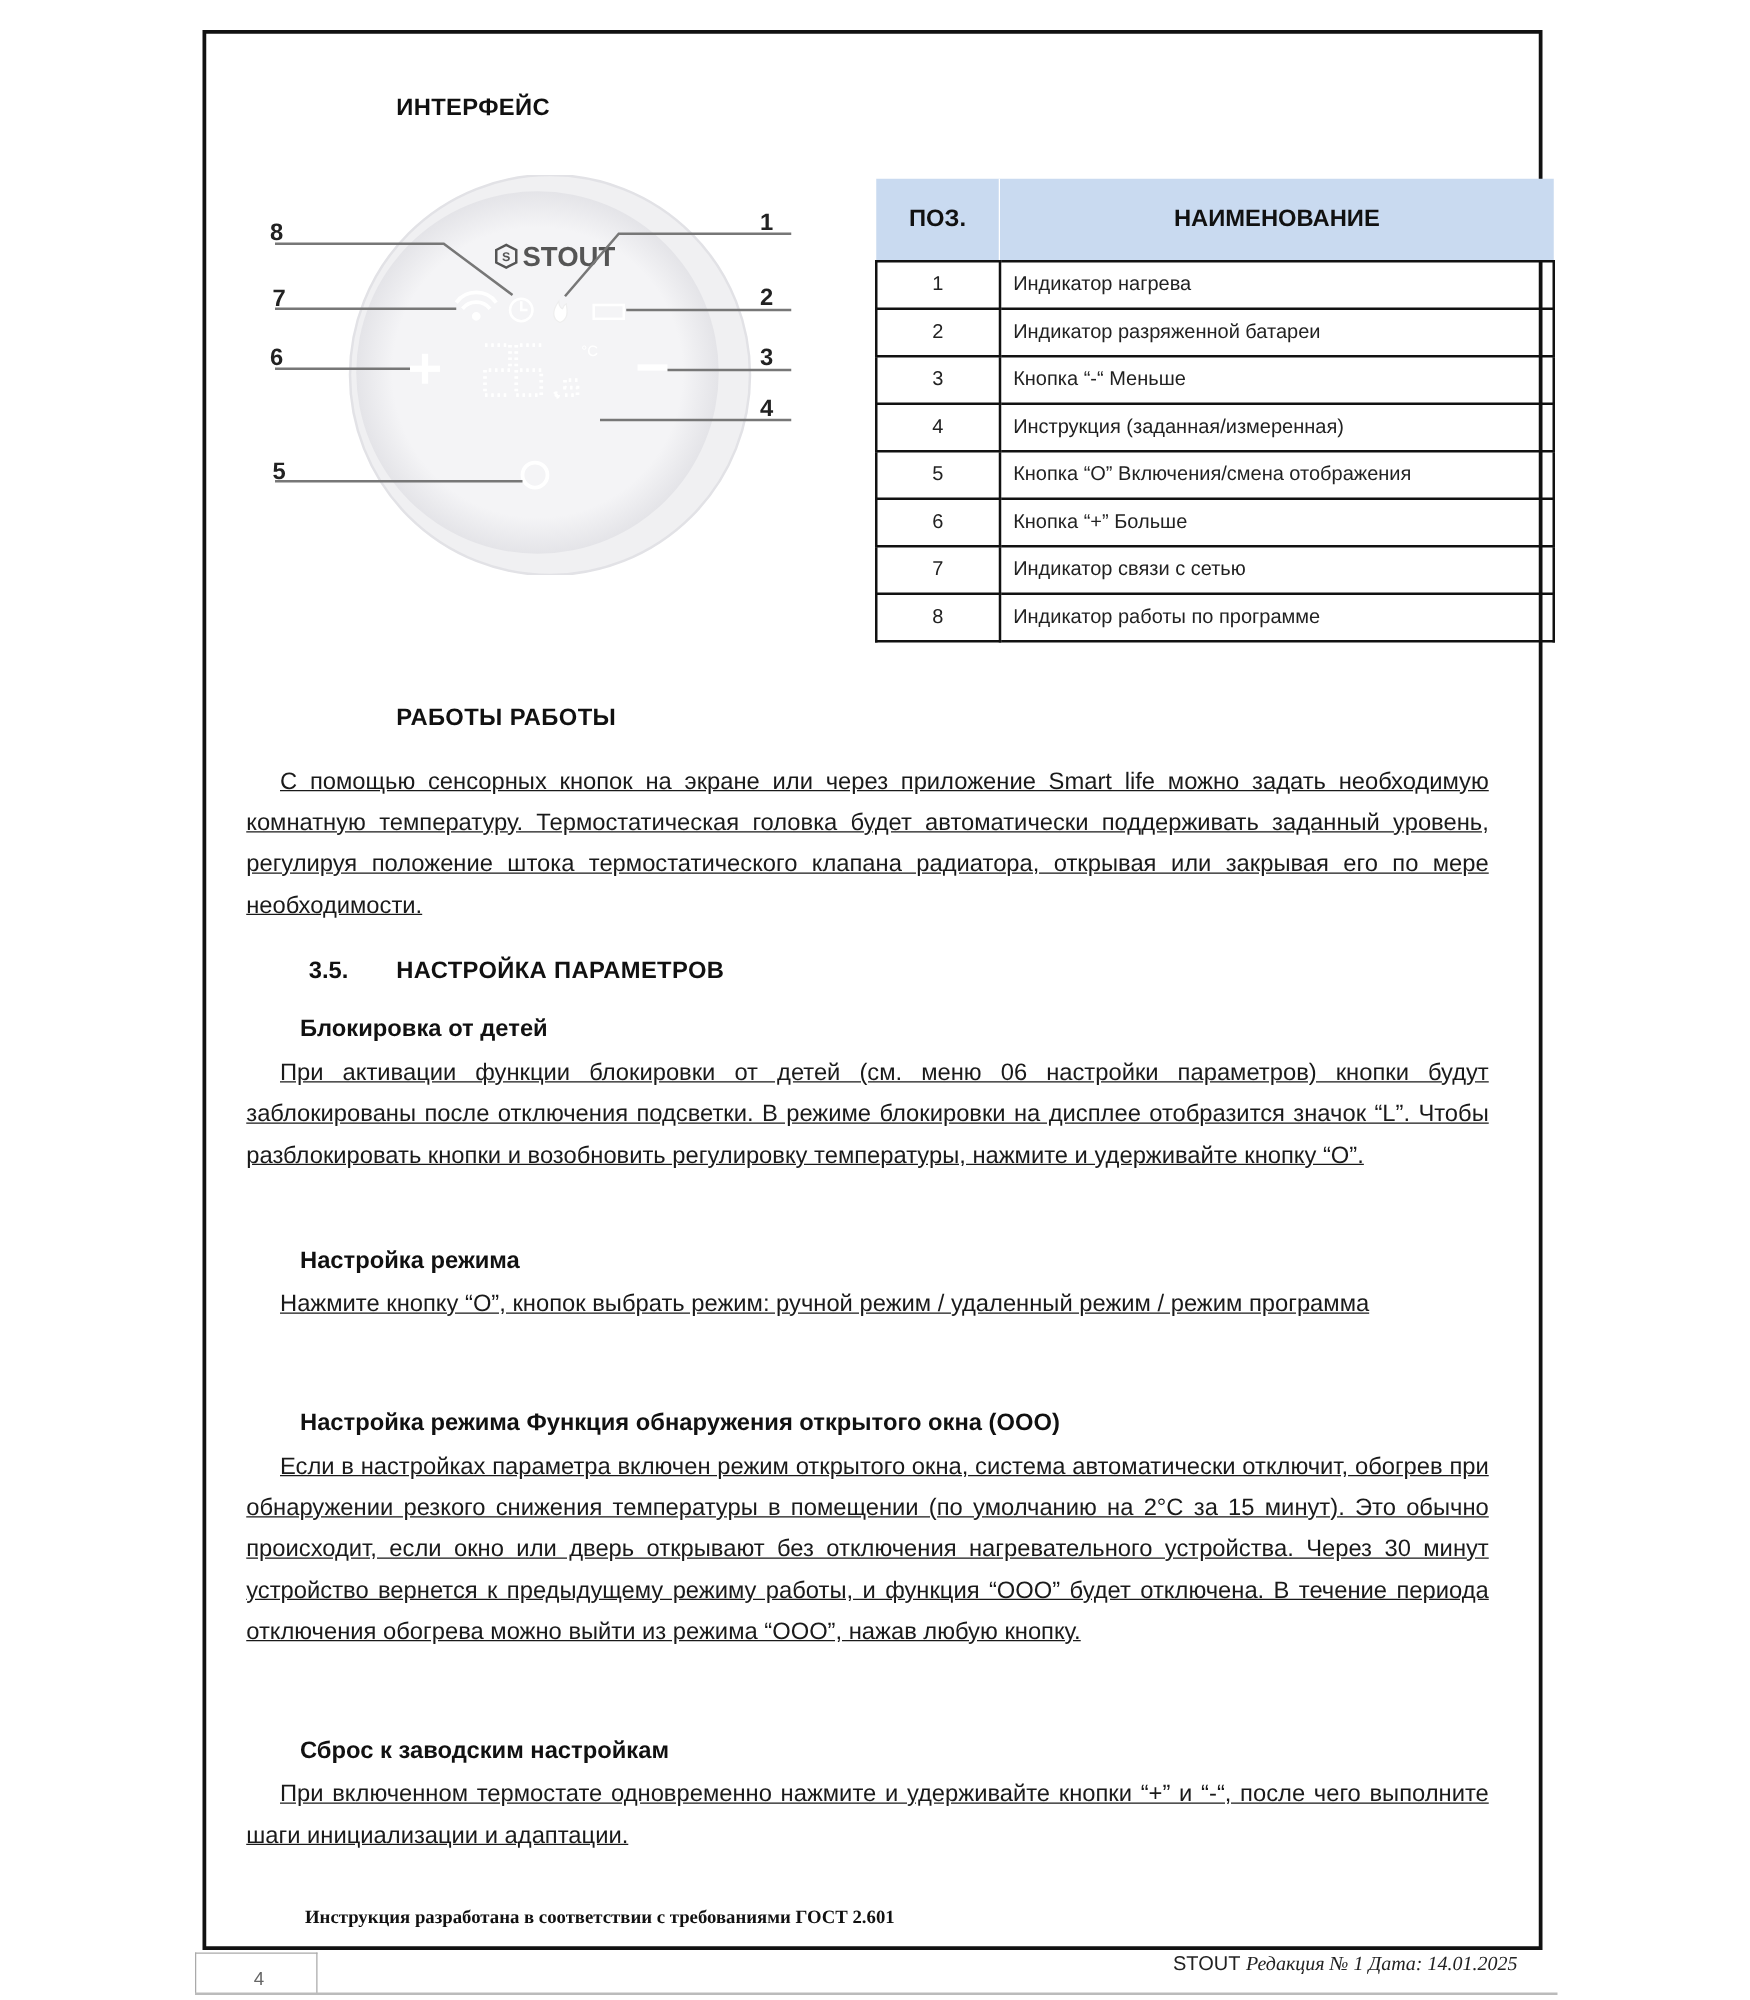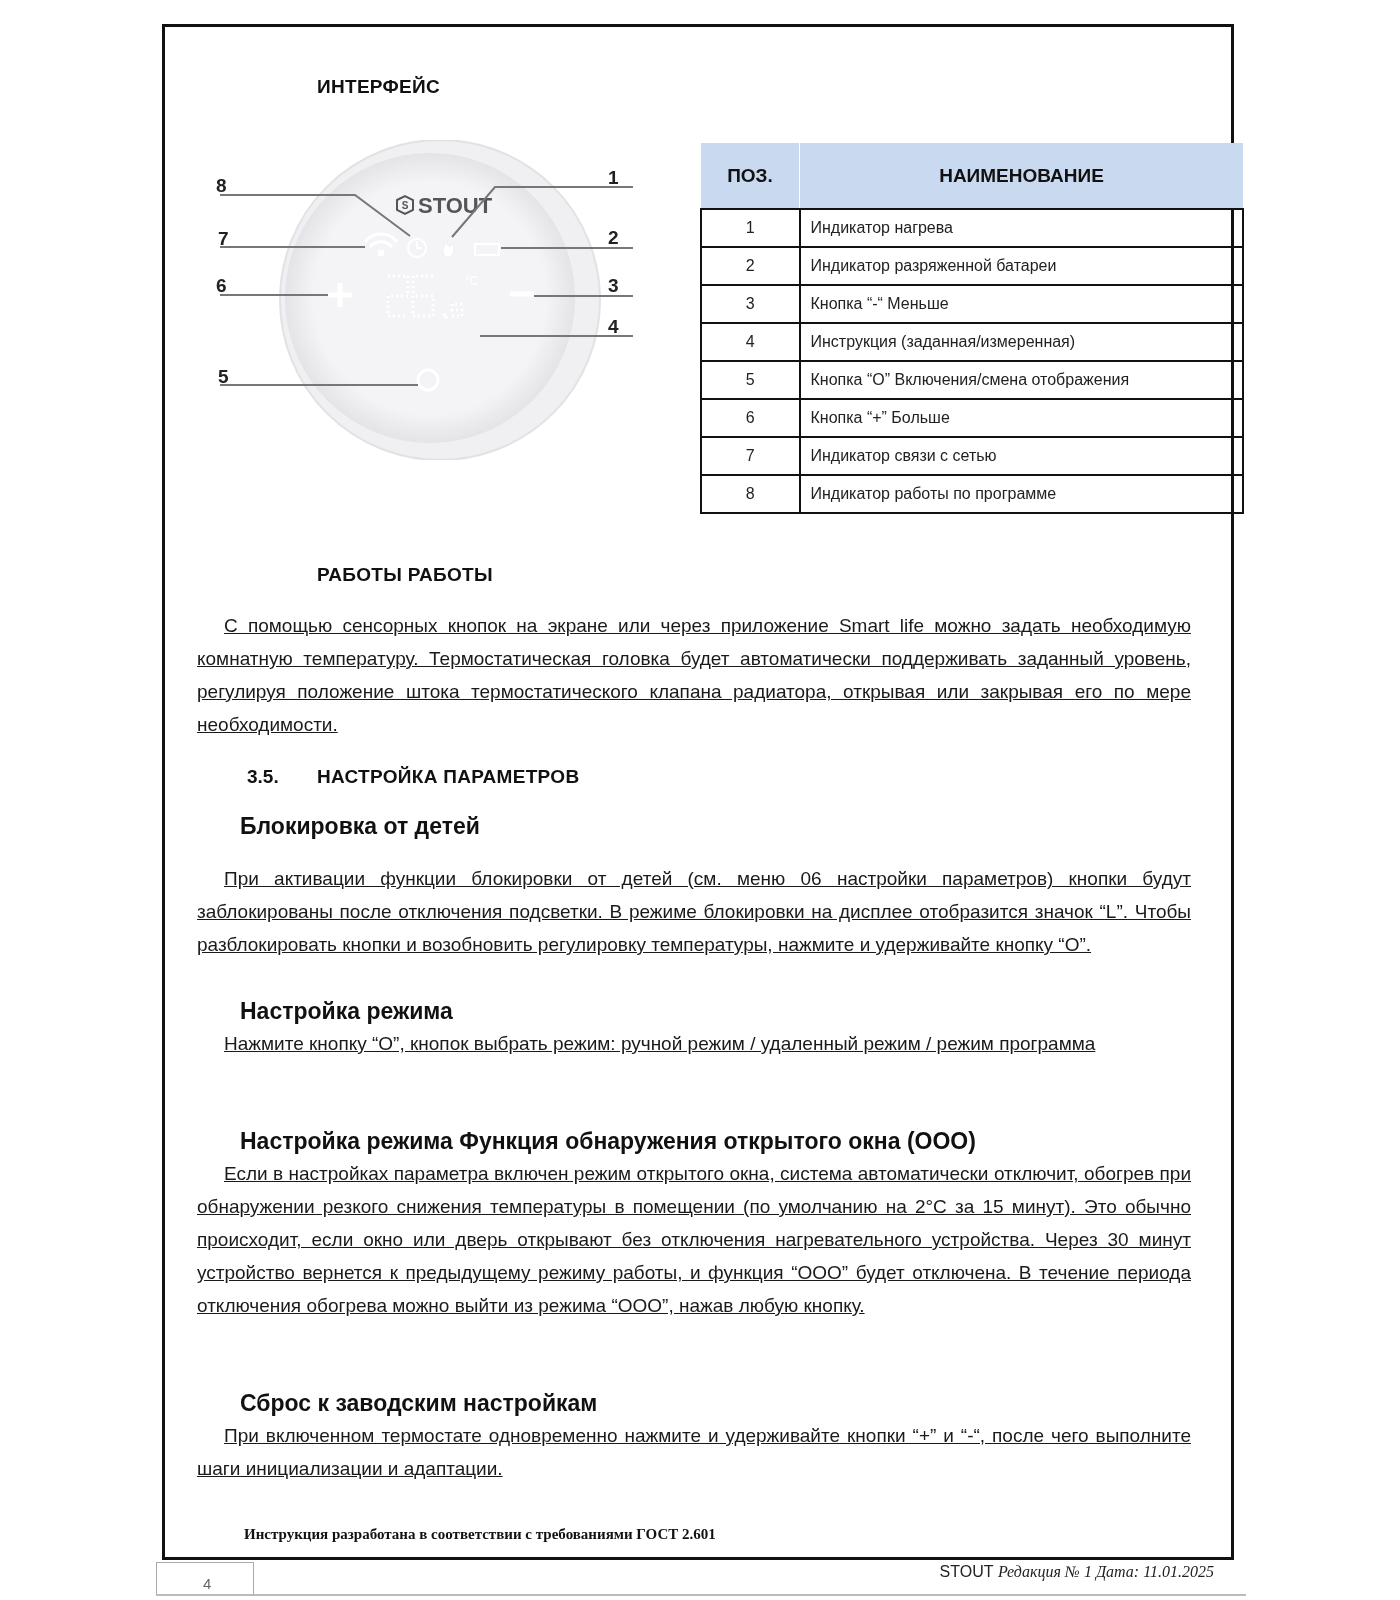--- a/index.html
+++ b/index.html
@@ -10,21 +10,21 @@
   .h-section { position: absolute; font-weight: bold; font-size: 19px; letter-spacing: 0.3px; color: #111; }
   .device { position: absolute; left: 200px; top: 140px; width: 440px; height: 320px; }
   table.legend { position: absolute; left: 700px; top: 143px; width: 544px; border-collapse: collapse; font-size: 16px; }
   table.legend th { background: #c9daf0; height: 63px; font-weight: bold; font-size: 19px; color: #111; border: none; }
   table.legend th.pos { width: 96px; border-right: 1px solid #fff; }
   table.legend td { border: 2px solid #111; height: 36px; padding: 0 10px; color: #222; }
   table.legend td.num { text-align: center; width: 76px; }
   .body-text { position: absolute; left: 197px; width: 994px; font-size: 19px; line-height: 33px;
                text-align: justify; color: #1a1a1a; text-decoration: underline; }
   .body-text p { margin: 0; text-indent: 27px; }
-  .sub-h { position: absolute; left: 240px; font-weight: bold; font-size: 23px; color: #111; }
+  .sub-h { position: absolute; left: 240px; font-weight: bold; font-size: 19px; color: #111; }
   .num-h { position: absolute; left: 247px; font-weight: bold; font-size: 19px; color: #111; }
   .footer-note { position: absolute; left: 217px; top: 1526px; font-family: "Liberation Serif", serif;
                  font-weight: bold; font-size: 15px; color: #111; margin-left: 27px; }
   .page-tab { position: absolute; left: 156px; top: 1562px; width: 98px; height: 34px;
               border: 1px solid #aaa; border-bottom: none; box-sizing: border-box; background: #fff;
               font-size: 15px; color: #666; padding: 12px 0 0 46px; }
   .bottom-rule { position: absolute; left: 156px; top: 1594px; width: 1090px; height: 2px; background: #bbb; }
   .revision { position: absolute; right: 186px; top: 1563px; font-size: 16px; color: #222; }
   .revision .brand { font-family: "Liberation Sans", sans-serif; }
   .revision .it { font-family: "Liberation Serif", serif; font-style: italic; }
@@ -154,21 +154,21 @@
 <div class="h-section" style="left:317px; top:564px;">РАБОТЫ РАБОТЫ</div>
 
 <div class="body-text" style="top:609px;">
   <p>С помощью сенсорных кнопок на экране или через приложение Smart life можно задать необходимую комнатную температуру. Термостатическая головка будет автоматически поддерживать заданный уровень, регулируя положение штока термостатического клапана радиатора, открывая или закрывая его по мере необходимости.</p>
 </div>
 
 <div class="num-h" style="top:766px;">3.5.</div>
 <div class="h-section" style="left:317px; top:766px;">НАСТРОЙКА ПАРАМЕТРОВ</div>
 
 <div class="sub-h" style="top:813px;">Блокировка от детей</div>
-<div class="body-text" style="top:842px;margin-top:20px;">
+<div class="body-text" style="top:842px;">
   <p>При активации функции блокировки от детей (см. меню 06 настройки параметров) кнопки будут заблокированы после отключения подсветки. В режиме блокировки на дисплее отобразится значок “L”. Чтобы разблокировать кнопки и возобновить регулировку температуры, нажмите и удерживайте кнопку “О”.</p>
 </div>
 
 <div class="sub-h" style="top:998px;">Настройка режима</div>
 <div class="body-text" style="top:1027px;">
   <p>Нажмите кнопку “О”, кнопок выбрать режим: ручной режим / удаленный режим / режим программа</p>
 </div>
 
 <div class="sub-h" style="top:1128px;">Настройка режима Функция обнаружения открытого окна (ООО)</div>
 <div class="body-text" style="top:1157px;">
@@ -179,14 +179,14 @@
 <div class="body-text" style="top:1419px;">
   <p>При включенном термостате одновременно нажмите и удерживайте кнопки “+” и “-“, после чего выполните шаги инициализации и адаптации.</p>
 </div>
 
 <div class="footer-note">Инструкция разработана в соответствии с требованиями ГОСТ 2.601</div>
 
 <div class="page-tab">4</div>
 <div class="bottom-rule"></div>
 <div class="revision">
   <span class="brand">STOUT</span>
-  <span class="it">Редакция № 1 Дата: 11.01.2025</span>
+  <span class="it">Редакция № 1 Дата: 14.01.2025</span>
 </div>
 
 </body></html>

